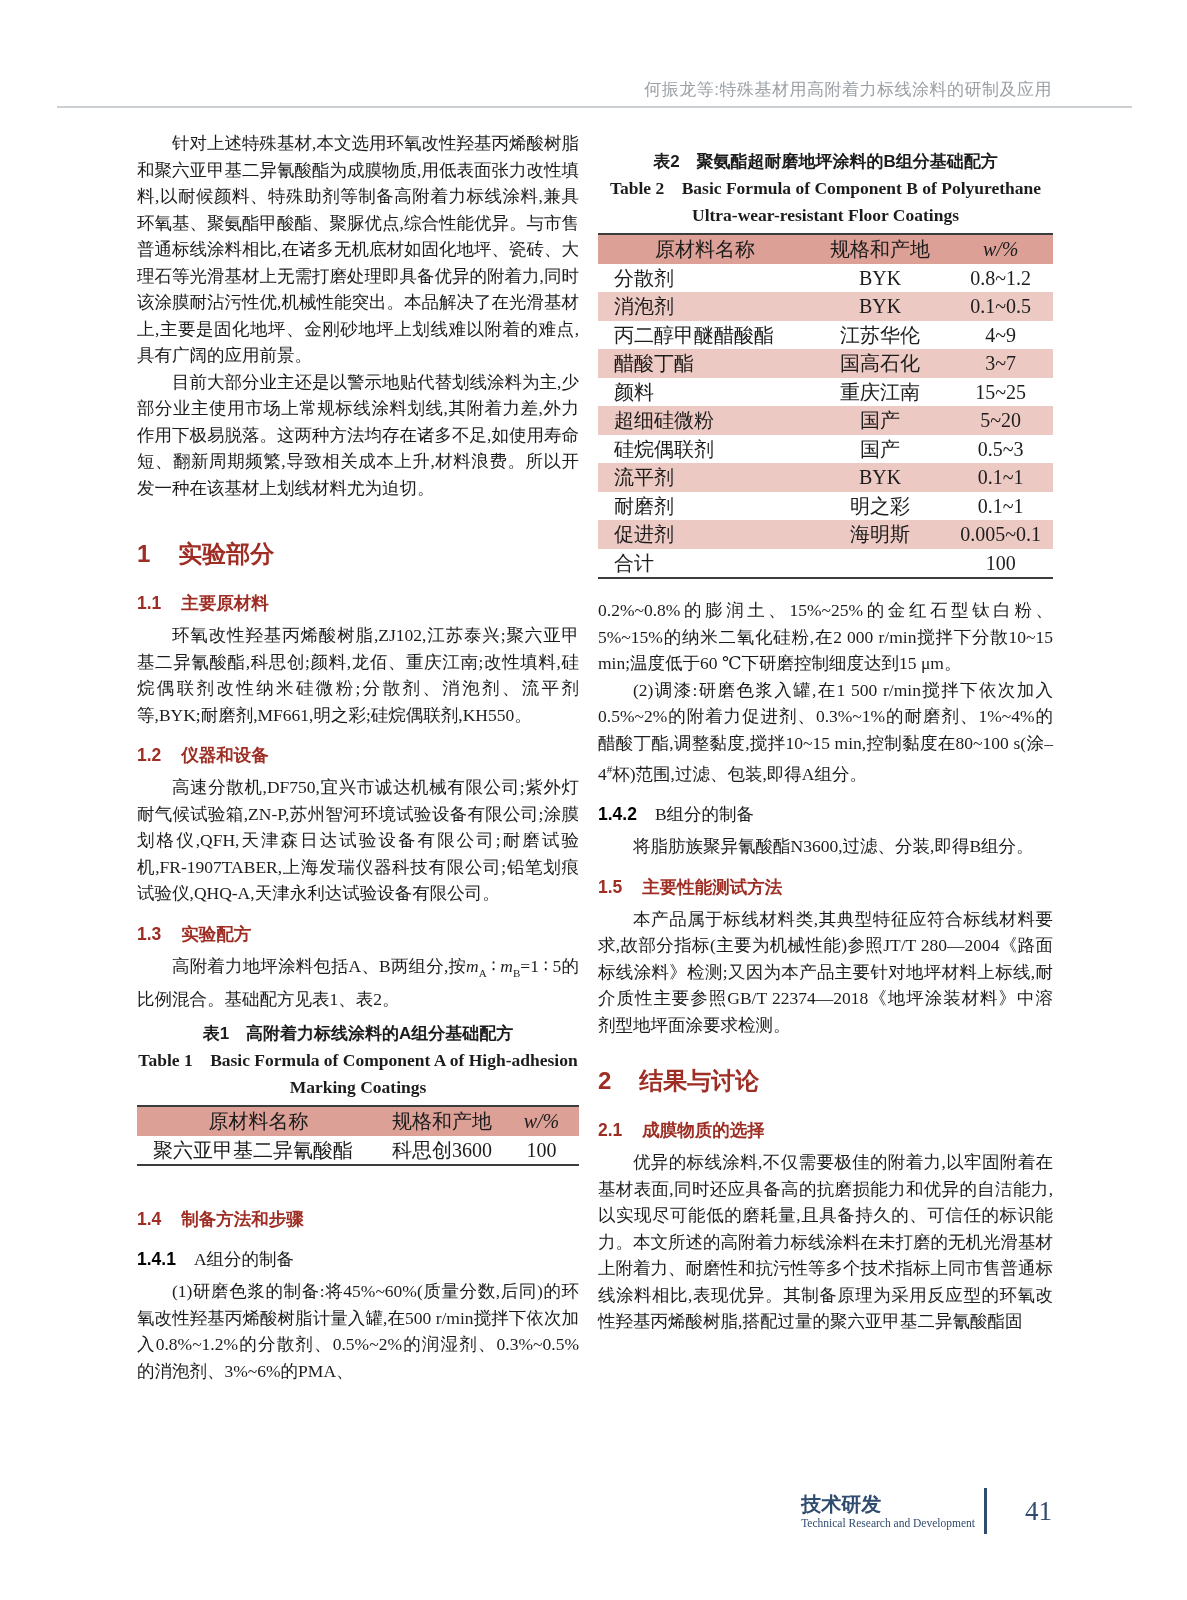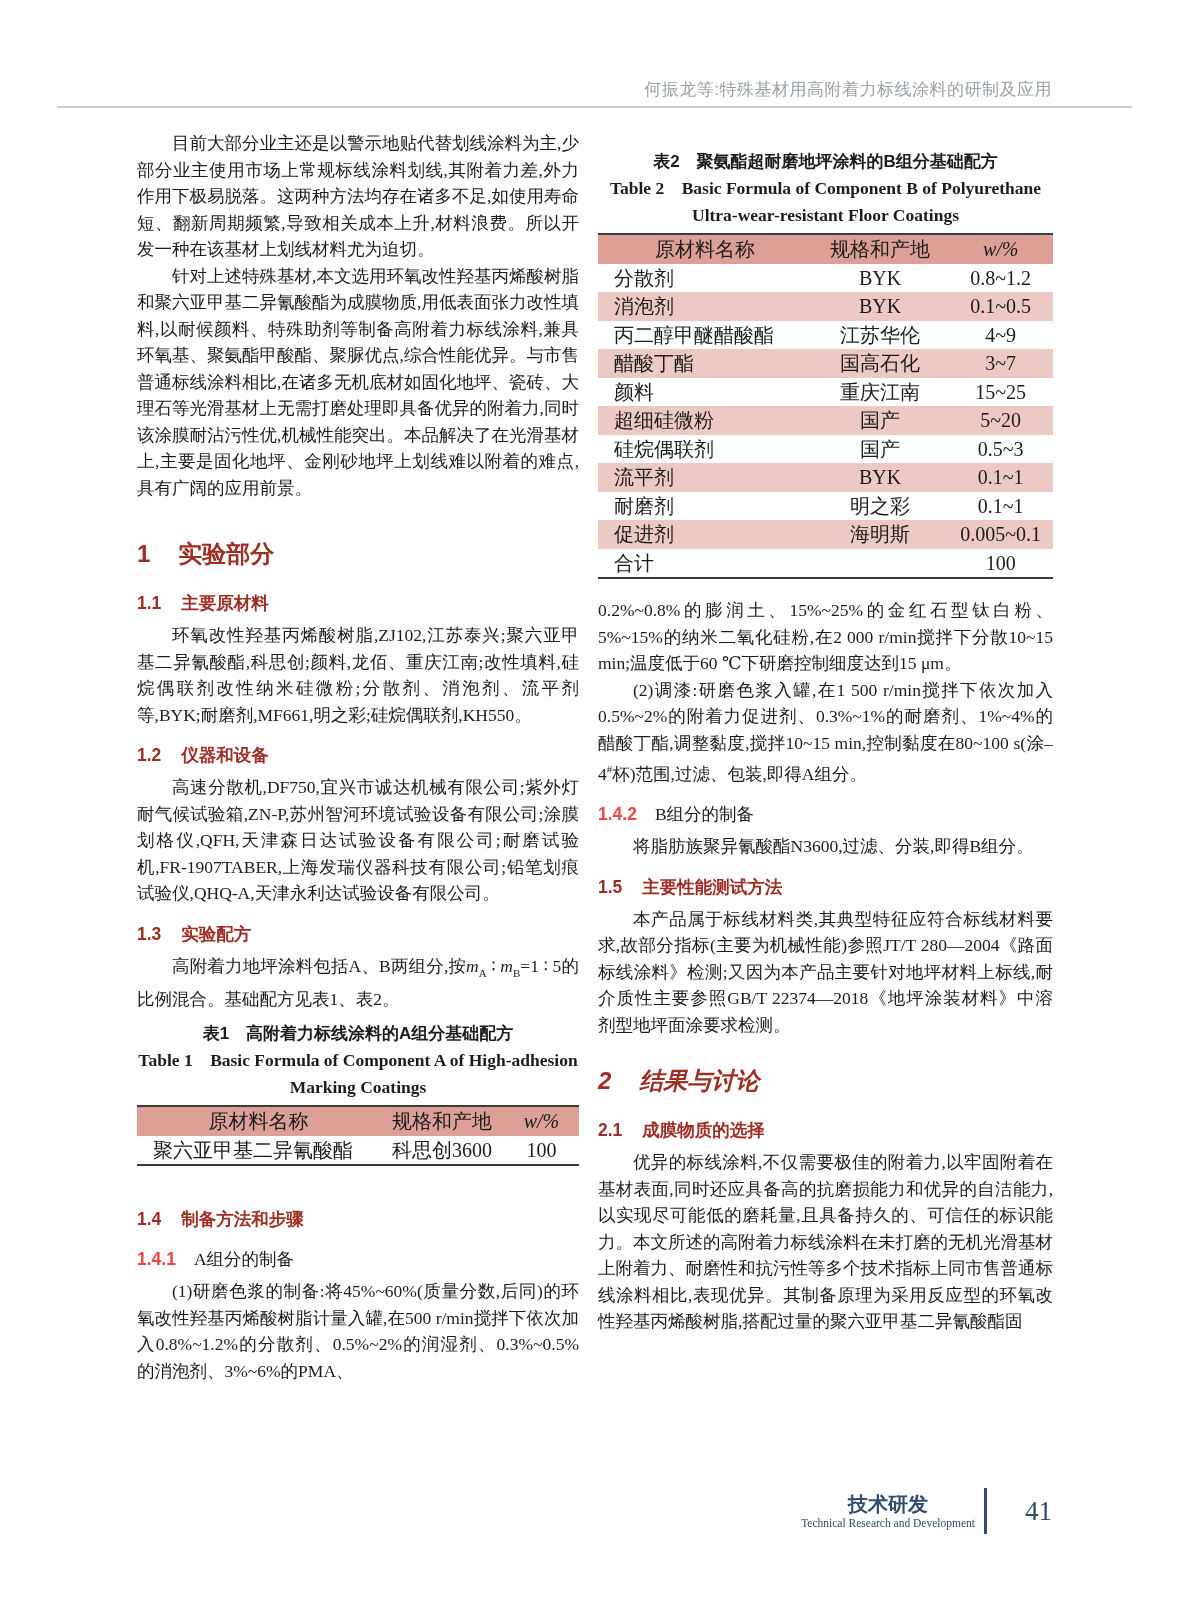--- a/index.html
+++ b/index.html
@@ -29,25 +29,25 @@
     font-size:24px;font-weight:bold;margin:36px 0 20px;line-height:33px;text-align:left;
   }
   .sec-big .num{margin-right:28px;}
   .sec-sub{
     font-family:"Liberation Sans","DejaVu Sans",sans-serif;color:#9e2d23;
     font-size:17.5px;font-weight:bold;margin:14px 0 6px;line-height:26px;text-align:left;
   }
   .sec-sub .num{margin-right:20px;}
   .sec-sub3{font-size:17.5px;margin:14px 0 6px;line-height:26px;font-weight:normal;text-align:left;}
   .sec-sub3 .num{
-    font-family:"Liberation Sans","DejaVu Sans",sans-serif;color:#ef4444;
+    font-family:"Liberation Sans","DejaVu Sans",sans-serif;color:#000000;
     font-weight:bold;margin-right:18px;
   }
   .sp-before{margin-top:40px;}
-  .sp-before2{margin-top:26px;font-style:italic;}
+  .sp-before2{margin-top:26px;}
   
   .cap-zh{
     font-family:"Liberation Sans","DejaVu Sans",sans-serif;font-weight:bold;
     font-size:17px;text-align:center;margin:8px 0 0;line-height:27px;text-indent:0;
   }
   .cap-en{
     font-family:"Liberation Serif","DejaVu Serif",serif;font-weight:bold;
     font-size:17.5px;text-align:center;margin:0 0 4px;line-height:27px;text-indent:0;
   }
   
@@ -60,38 +60,38 @@
   }
   table.formula thead tr{background:#dca096;}
   table.formula td.c0{text-align:left;padding-left:16px;}
   table.formula .c2.ital, table.formula th.ital{font-style:italic;}
   #table2 tbody tr:nth-child(even){background:#edc9c3;}
   
   .footer{
     position:absolute;top:1488px;right:135px;display:flex;align-items:center;
     color:#2f4b6e;
   }
-  .footer .ft-text{display:flex;flex-direction:column;align-items:center;margin-right:9px;}
+  .footer .ft-text{display:flex;flex-direction:column;align-items:flex-start;margin-right:9px;}
   .footer .ft-zh{
     font-family:"Liberation Sans","DejaVu Sans",sans-serif;font-weight:bold;
     font-size:20px;line-height:24px;
   }
   .footer .ft-en{font-size:11.5px;line-height:15px;}
   .footer .ft-bar{width:3px;height:46px;background:#2f4b6e;margin-right:10px;}
   .footer .ft-num{font-size:27px;line-height:46px;margin-left:28px;}
 </style>
 </head>
 <body>
 
 <div class="running-head">何振龙等:特殊基材用高附着力标线涂料的研制及应用</div>
 <div class="head-rule"></div>
 
 <div class="col" id="col-left">
+  <p class="body">针对上述特殊基材,本文选用环氧改性羟基丙烯酸树脂和聚六亚甲基二异氰酸酯为成膜物质,用低表面张力改性填料,以耐候颜料、特殊助剂等制备高附着力标线涂料,兼具环氧基、聚氨酯甲酸酯、聚脲优点,综合性能优异。与市售普通标线涂料相比,在诸多无机底材如固化地坪、瓷砖、大理石等光滑基材上无需打磨处理即具备优异的附着力,同时该涂膜耐沾污性优,机械性能突出。本品解决了在光滑基材上,主要是固化地坪、金刚砂地坪上划线难以附着的难点,具有广阔的应用前景。</p>
   <p class="body">目前大部分业主还是以警示地贴代替划线涂料为主,少部分业主使用市场上常规标线涂料划线,其附着力差,外力作用下极易脱落。这两种方法均存在诸多不足,如使用寿命短、翻新周期频繁,导致相关成本上升,材料浪费。所以开发一种在该基材上划线材料尤为迫切。</p>
-  <p class="body">针对上述特殊基材,本文选用环氧改性羟基丙烯酸树脂和聚六亚甲基二异氰酸酯为成膜物质,用低表面张力改性填料,以耐候颜料、特殊助剂等制备高附着力标线涂料,兼具环氧基、聚氨酯甲酸酯、聚脲优点,综合性能优异。与市售普通标线涂料相比,在诸多无机底材如固化地坪、瓷砖、大理石等光滑基材上无需打磨处理即具备优异的附着力,同时该涂膜耐沾污性优,机械性能突出。本品解决了在光滑基材上,主要是固化地坪、金刚砂地坪上划线难以附着的难点,具有广阔的应用前景。</p>
 
   <h2 class="sec-big"><span class="num">1</span><span>实验部分</span></h2>
 
   <h3 class="sec-sub"><span class="num">1.1</span><span>主要原材料</span></h3>
   <p class="body">环氧改性羟基丙烯酸树脂,ZJ102,江苏泰兴;聚六亚甲基二异氰酸酯,科思创;颜料,龙佰、重庆江南;改性填料,硅烷偶联剂改性纳米硅微粉;分散剂、消泡剂、流平剂等,BYK;耐磨剂,MF661,明之彩;硅烷偶联剂,KH550。</p>
 
   <h3 class="sec-sub"><span class="num">1.2</span><span>仪器和设备</span></h3>
   <p class="body">高速分散机,DF750,宜兴市诚达机械有限公司;紫外灯耐气候试验箱,ZN-P,苏州智河环境试验设备有限公司;涂膜划格仪,QFH,天津森日达试验设备有限公司;耐磨试验机,FR-1907TABER,上海发瑞仪器科技有限公司;铅笔划痕试验仪,QHQ-A,天津永利达试验设备有限公司。</p>
 
   <h3 class="sec-sub"><span class="num">1.3</span><span>实验配方</span></h3>

